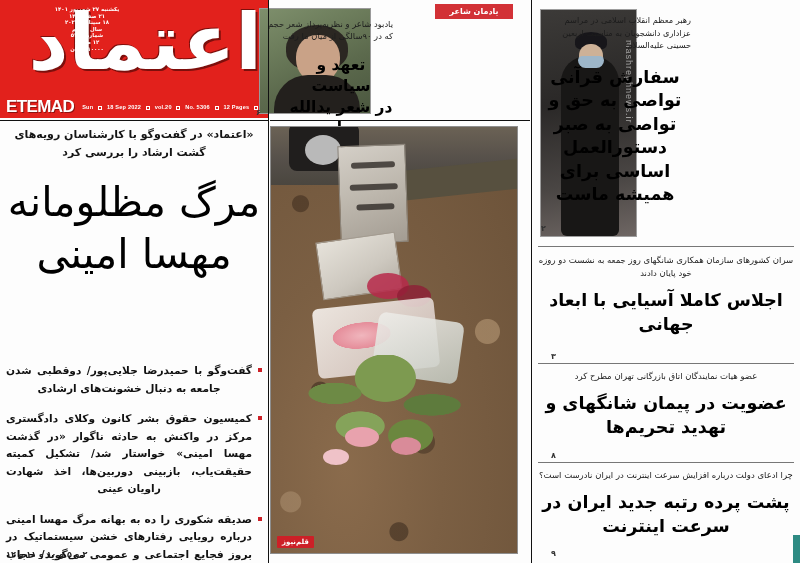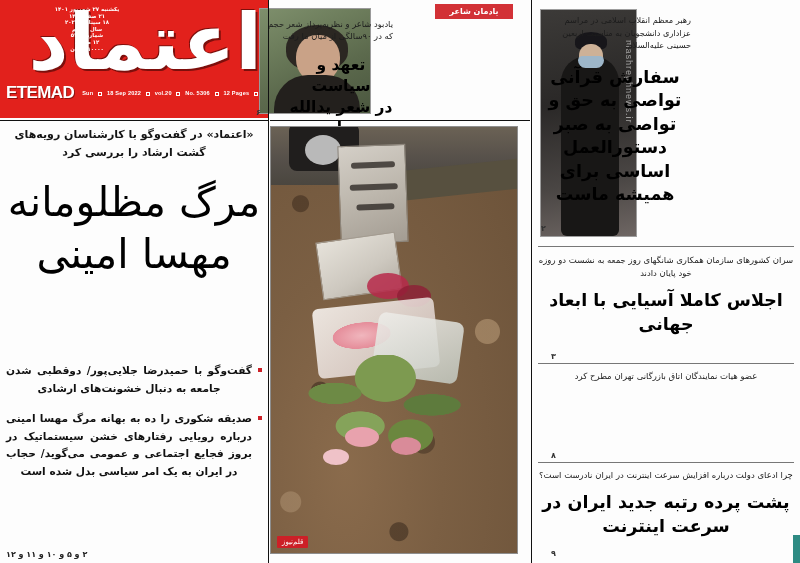--- a/index.html
+++ b/index.html
@@ -42,21 +42,21 @@
     text-align: center;
     direction: rtl;
     color: #ffffff;
     font-size: 5.4px;
     line-height: 6.6px;
     font-weight: bold;
     z-index: 4;
   }
   .masthead-dates div { white-space: nowrap; }
   .masthead-bottom {
-    position: absolute; left: 0; bottom: 16px;
+    position: absolute; left: 0; bottom: 2px;
     width: 268px; height: 18px;
     display: flex; align-items: center;
     direction: ltr;
     padding-left: 6px;
   }
   .etemad-latin {
     color: #ffffff; font-size: 17px; font-weight: bold;
     font-family: "Liberation Sans", sans-serif;
     letter-spacing: -0.6px;
     text-shadow: 1px 1px 0 #8d120e;
@@ -307,21 +307,21 @@
   }
   .grave-photo .flower {
     position:absolute; border-radius:50%;
   }
   .grave-photo .f1 { left:74px; top:300px; width:34px; height:20px; background:#e8a2ad; }
   .grave-photo .f2 { left:120px; top:310px; width:30px; height:18px; background:#d98b99; }
   .grave-photo .f3 { left:52px; top:322px; width:26px; height:16px; background:#efc2c8; }
   .photo-credit {
     position: absolute; left: 6px; bottom: 5px;
     background: #cc2027; color: #fff;
-    font-size: 7px; font-weight: normal;
+    font-size: 7px; font-weight: bold;
     padding: 1px 5px; direction: rtl;
     border-radius: 1px;
     line-height: 10px;
     text-align: right;
   }
 
   
   .teal-sliver {
     position: absolute; right: 0; bottom: 0;
     width: 7px; height: 28px;
@@ -403,20 +403,21 @@
 
     <div class="r-article" style="top:254px;">
       <div class="r-kicker">سران کشورهای سازمان همکاری شانگهای روز جمعه به نشست دو روزه خود پایان دادند</div>
       <div class="r-headline">اجلاس کاملا آسیایی با ابعاد جهانی</div>
     </div>
     <div class="pagenum r-page" style="top:352px;">۳</div>
     <div class="hrule thin" style="right:6px; top:363px; width:256px;"></div>
 
     <div class="r-article" style="top:370px;">
       <div class="r-kicker">عضو هیات نمایندگان اتاق بازرگانی تهران مطرح کرد</div>
+      <div class="r-headline">عضویت در پیمان شانگهای و تهدید تحریم‌ها</div>
     </div>
     <div class="pagenum r-page" style="top:451px;">۸</div>
     <div class="hrule thin" style="right:6px; top:462px; width:256px;"></div>
 
     <div class="r-article" style="top:469px;">
       <div class="r-kicker">چرا ادعای دولت درباره افزایش سرعت اینترنت در ایران نادرست است؟</div>
       <div class="r-headline">پشت پرده رتبه جدید ایران در سرعت اینترنت</div>
     </div>
     <div class="pagenum r-page" style="top:549px;">۹</div>
 
@@ -426,20 +427,24 @@
   <div class="main-block">
     <div class="main-kicker">«اعتماد» در گفت‌وگو با کارشناسان رویه‌های گشت ارشاد را بررسی کرد</div>
     <div class="main-headline">مرگ مظلومانه</div>
     <div class="main-headline" style="margin-top:0">مهسا امینی</div>
   </div>
 
   <div class="bullets">
     <div class="bullet">
       <span class="sq"></span>
       <span>گفت‌وگو با حمیدرضا جلایی‌پور/ دوقطبی شدن جامعه به دنبال خشونت‌های ارشادی</span>
+    </div>
+    <div class="bullet">
+      <span class="sq"></span>
+      <span>کمیسیون حقوق بشر کانون وکلای دادگستری مرکز در واکنش به حادثه ناگوار «در گذشت مهسا امینی» خواستار شد/ تشکیل کمیته حقیقت‌یاب، بازبینی دوربین‌ها، اخذ شهادت راویان عینی</span>
     </div>
     <div class="bullet">
       <span class="sq"></span>
       <span>صدیقه شکوری را ده به بهانه مرگ مهسا امینی درباره رویایی رفتارهای خشن سیستماتیک در بروز فجایع اجتماعی و عمومی می‌گوید/ حجاب در ایران به یک امر سیاسی بدل شده است</span>
     </div>
   </div>
 
   <div class="pages-ref">۲ و ۵ و ۱۰ و ۱۱ و ۱۲</div>
 
   <div class="grave-photo">

